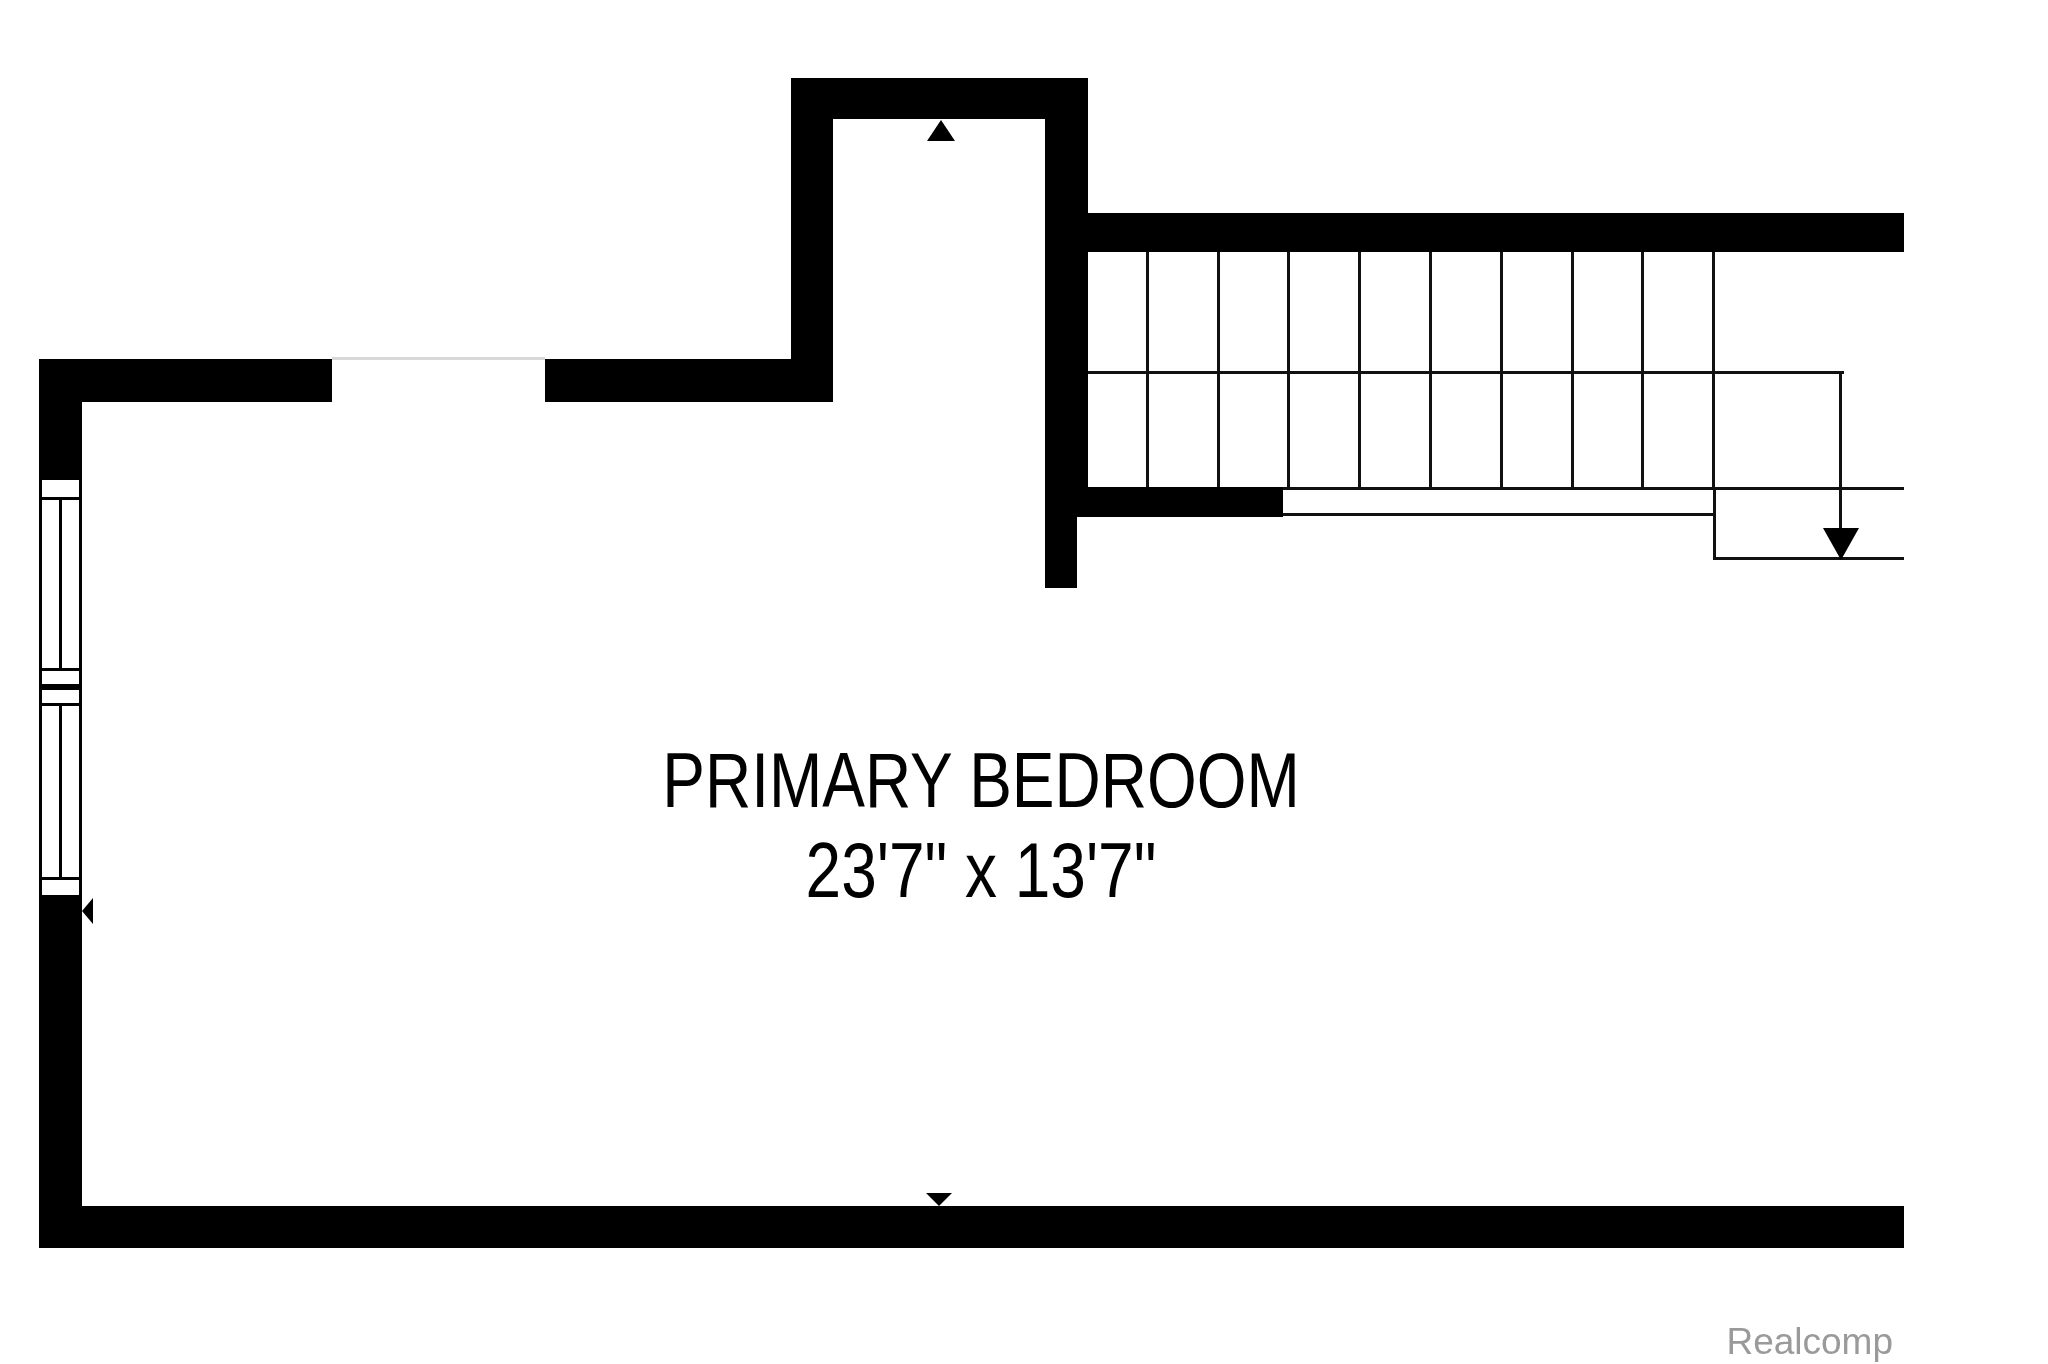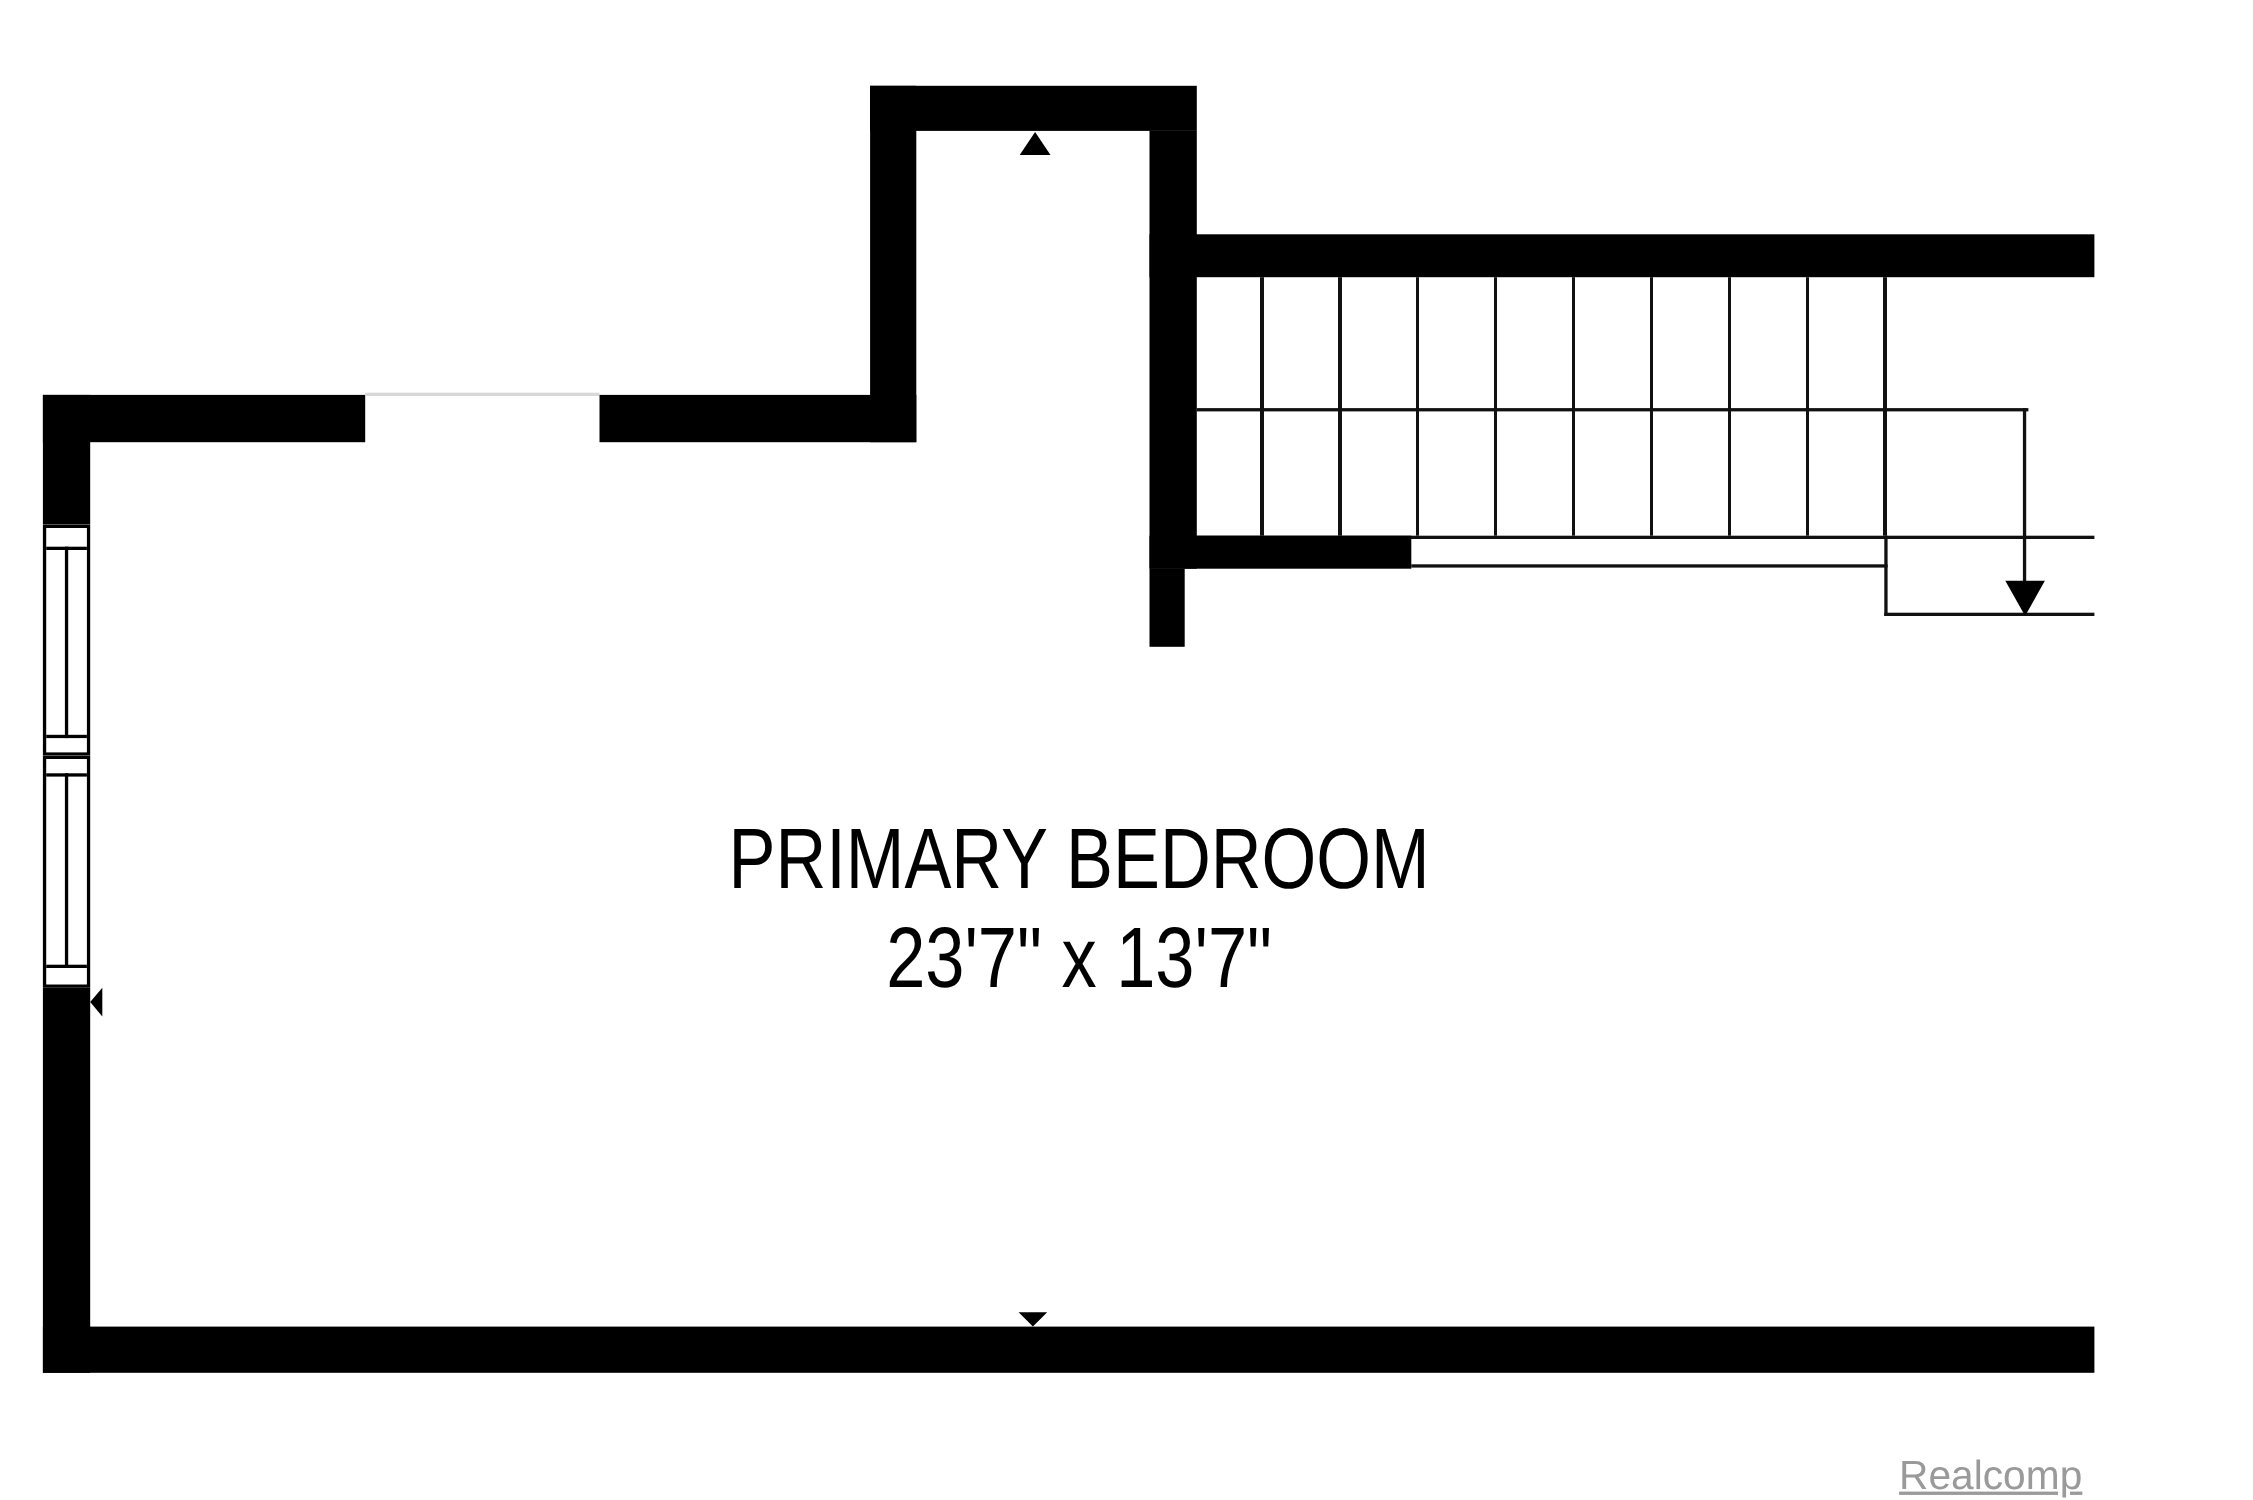--- a/index.html
+++ b/index.html
@@ -43,21 +43,21 @@
   #room-label{
     position:absolute;left:481px;top:735px;width:1000px;
     text-align:center;color:var(--label);
     font-size:78px;line-height:90px;font-weight:400;
     transform:scaleX(0.82);transform-origin:50% 50%;
     white-space:nowrap;
   }
   
   .footer-text{position:absolute;top:1322px;font-size:37px;line-height:40px;white-space:nowrap;}
   #footer-left{left:10px;color:var(--footerleft);}
-  #footer-right{right:11px;color:var(--footerright);text-align:left;text-decoration:underline;}
+  #footer-right{right:11px;color:var(--footerright);text-align:left;}
 </style>
 </head>
 <body>
 
 <div id="stage">
 
   <div class="treads row1"></div>
   <div class="treads row2"></div>
   <div class="sline" style="left:1088px;top:371px;width:756px;height:3px;"></div>
   <div class="sline" style="left:1088px;top:487px;width:880px;height:3px;"></div>

